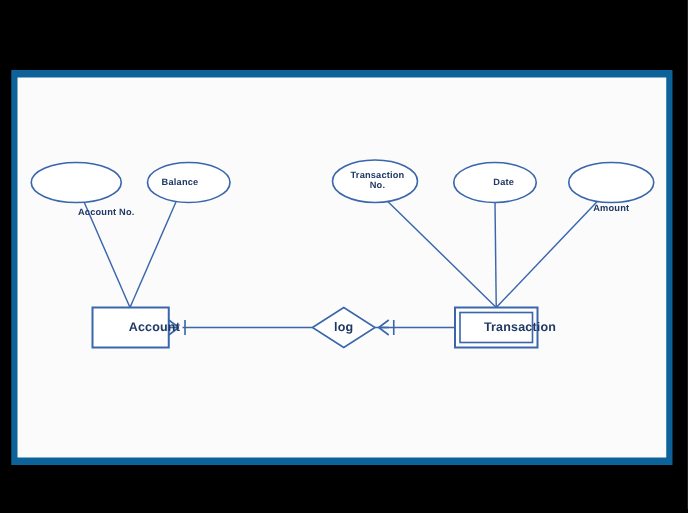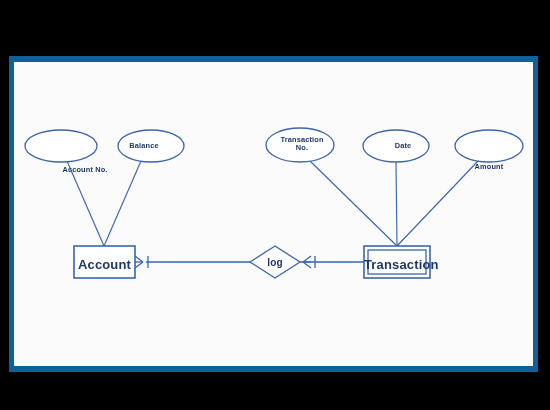--- a/index.html
+++ b/index.html
@@ -55,21 +55,21 @@
     color: #1f3864;
     font-weight: bold;
     font-family: "Liberation Sans", sans-serif;
     text-align: center;
     line-height: 1.05;
     white-space: nowrap;
     pointer-events: none;
   }
   .attr-label { font-size: 7.4px; letter-spacing: 0.15px; }
   .attr-label.two-line { white-space: normal; line-height: 1.12; }
-  .ent-label  { font-size: 13px; letter-spacing: 0.15px; }
+  .ent-label  { font-size: 10px; letter-spacing: 0.15px; margin-left: 19px; }
   .rel-label  { font-size: 10px; letter-spacing: 0.15px; }
 </style>
 </head>
 <body>
 
 <div id="screen">
 
   <div id="frame"></div>
 
   <div id="canvas"></div>

